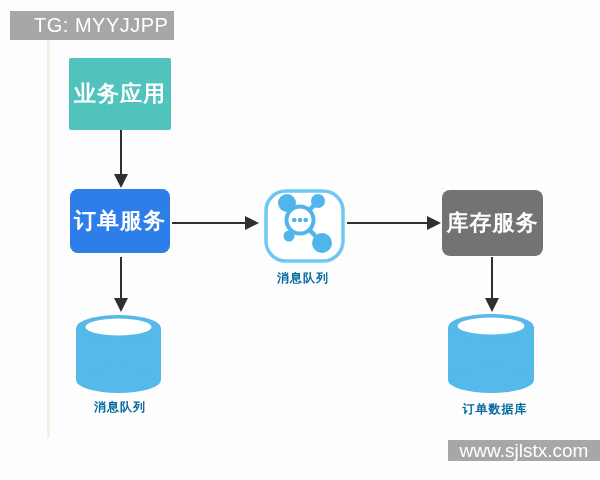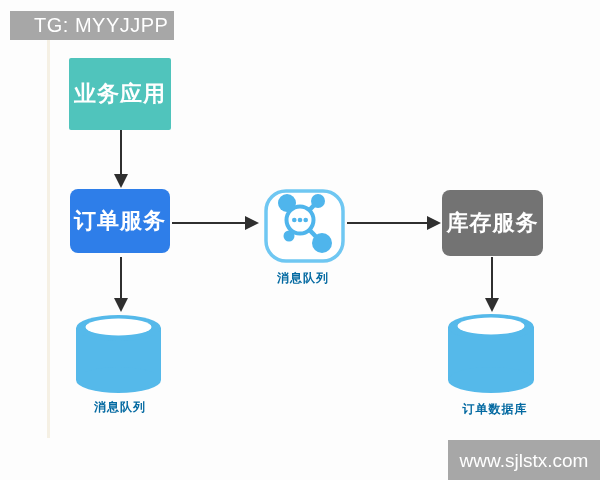--- a/index.html
+++ b/index.html
@@ -13,21 +13,21 @@
   
   .badge{
     background:#a7a7a7;color:#ffffff;
     display:flex;align-items:center;
   }
   .badge-top{
     left:10px;top:11px;width:140px;height:29px;
     font-size:20px;padding-left:24px;letter-spacing:0.5px;
   }
   .badge-bottom{
-    left:448px;top:440px;width:152px;height:41px;
+    left:448px;top:440px;width:152px;height:21px;
     font-size:19px;justify-content:center;
   }
 
   
   .guide-line{
     left:47px;top:40px;width:3px;height:398px;background:#f5f0e4;
   }
 
   
   .node-box{

